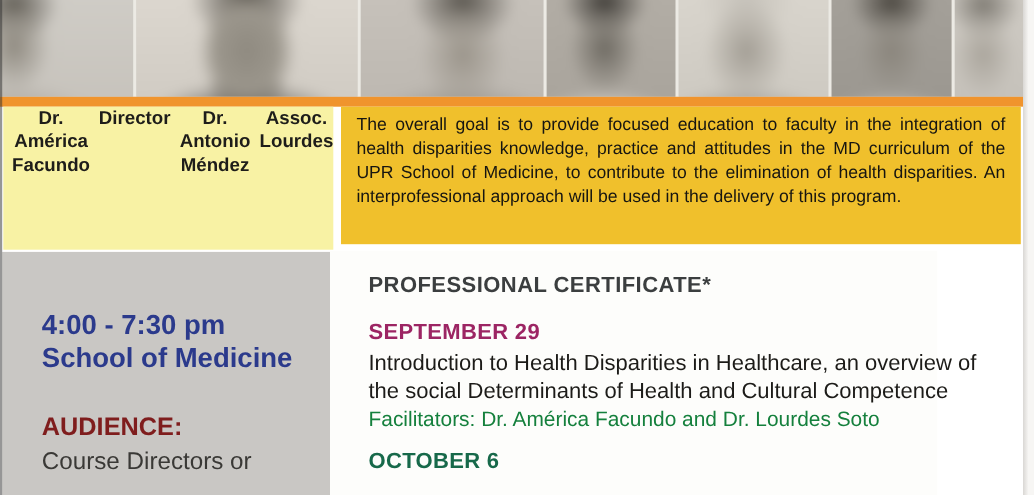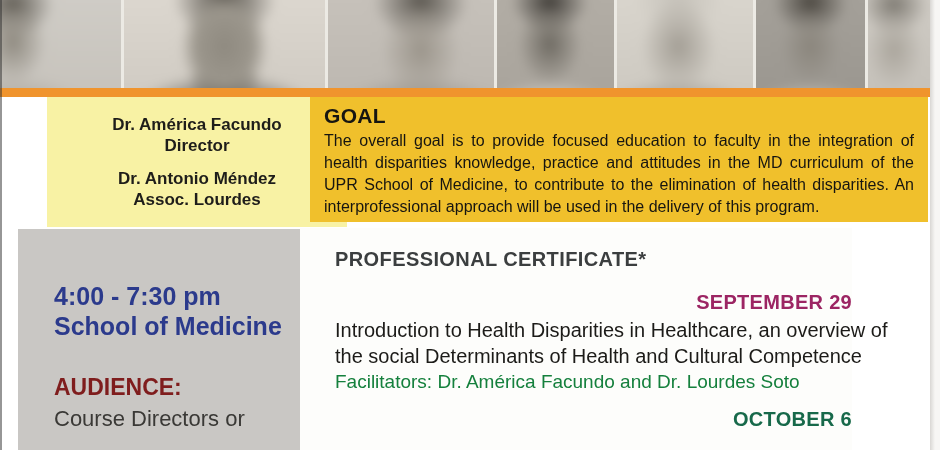--- a/index.html
+++ b/index.html
@@ -56,49 +56,49 @@
       radial-gradient(ellipse 46px 40px at 40% 16%, #7e7a72 0%, transparent 75%),
       linear-gradient(#d0ccc5,#c4c0b9); }
 
   
   .stripe { position:absolute; top:88px; left:0; width:930px; height:9px; background:#f0942d; }
 
   
   .director-box {
     position:absolute; left:3px; top:97px; width:300px; height:130px;
     background:#f8f2a4; color:#1e1d1a; text-align:center;
-    display:flex; flex-direction:column; justify-content:center;margin-left:44px;
+    display:flex; justify-content:center;
   }
   .director-line { font-weight:bold; font-size:17px; line-height:21px; }
   .director-gap { height:12px; }
 
   
   .goal-box {
     position:absolute; left:310px; top:97px; width:618px; height:125px;
     background:#f0c02c; color:#161511; padding:6px 14px; box-sizing:border-box;
   }
   .goal-title { font-size:21px; font-weight:800; letter-spacing:0.3px; margin:1px 0 2px 0; }
   .goal-body { font-size:16px; line-height:22px; text-align:justify; }
 
   
   .info-box {
-    position:absolute; left:18px; top:229px; width:298px; height:221px;
+    position:absolute; left:2px; top:229px; width:298px; height:221px;
     background:#c9c7c4; padding:52px 0 0 36px; box-sizing:border-box;
   }
   .time-block { color:#2b3a8c; font-weight:bold; font-size:25px; line-height:30px; }
   .audience-label { margin-top:33px; font-size:23px; font-weight:800; color:#7f1d1d; }
   .audience-value { font-size:22px; color:#3a3936; margin-top:5px; }
 
   
   .main {
     position:absolute; left:300px; top:228px; width:552px; height:222px;
     background:#fdfdfb; padding:20px 0 0 35px; box-sizing:border-box;
   }
   .cert-title { font-size:20px; font-weight:800; color:#3b3e3f; letter-spacing:0.4px; }
-  .session-date { font-size:20px; font-weight:800; margin-top:20px; letter-spacing:0.3px;text-align:right; }
+  .session-date { font-size:20px; font-weight:800; margin-top:20px; letter-spacing:0.3px; }
   .date-magenta { color:#9c2563; }
   .date-green { color:#17694a; margin-top:14px; }
   .session-title { font-size:20px; color:#1c1b18; line-height:26px; width:575px; margin-top:3px; }
   .session-fac { font-size:19px; color:#15803d; line-height:24px; margin-top:1px; }
 
   
   .edge-left { position:absolute; left:0; top:0; width:2px; height:450px; background:rgba(45,45,45,0.5); z-index:6; }
   .edge-right { position:absolute; right:0; top:0; width:10px; height:450px; z-index:6;
     background:linear-gradient(to right,#d9d7d4,#f7f6f4 50%); }
 </style>
@@ -135,21 +135,20 @@
 
   <div class="director-box">
     <div class="director-line">Dr. América Facundo</div>
     <div class="director-line">Director</div>
     <div class="director-gap"></div>
     <div class="director-line">Dr. Antonio Méndez</div>
     <div class="director-line">Assoc. Lourdes</div>
   </div>
 
   <div class="goal-box">
-    <div class="goal-title">GOAL</div>
     <div class="goal-body">The overall goal is to provide focused education to faculty in the integration of health disparities knowledge, practice and attitudes in the MD curriculum of the UPR School of Medicine, to contribute to the elimination of health disparities. An interprofessional approach will be used in the delivery of this program.</div>
   </div>
 
   <div class="info-box">
     <div class="time-block">
       <div>4:00 - 7:30 pm</div>
       <div>School of Medicine</div>
     </div>
     <div class="audience-label">AUDIENCE:</div>
     <div class="audience-value">Course Directors or</div>

